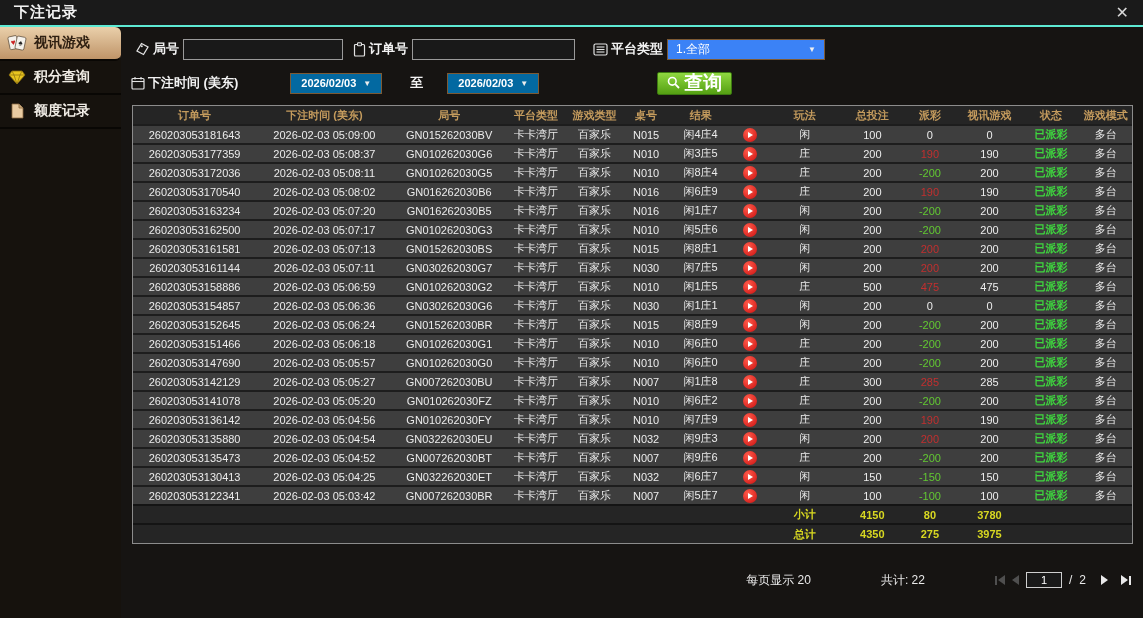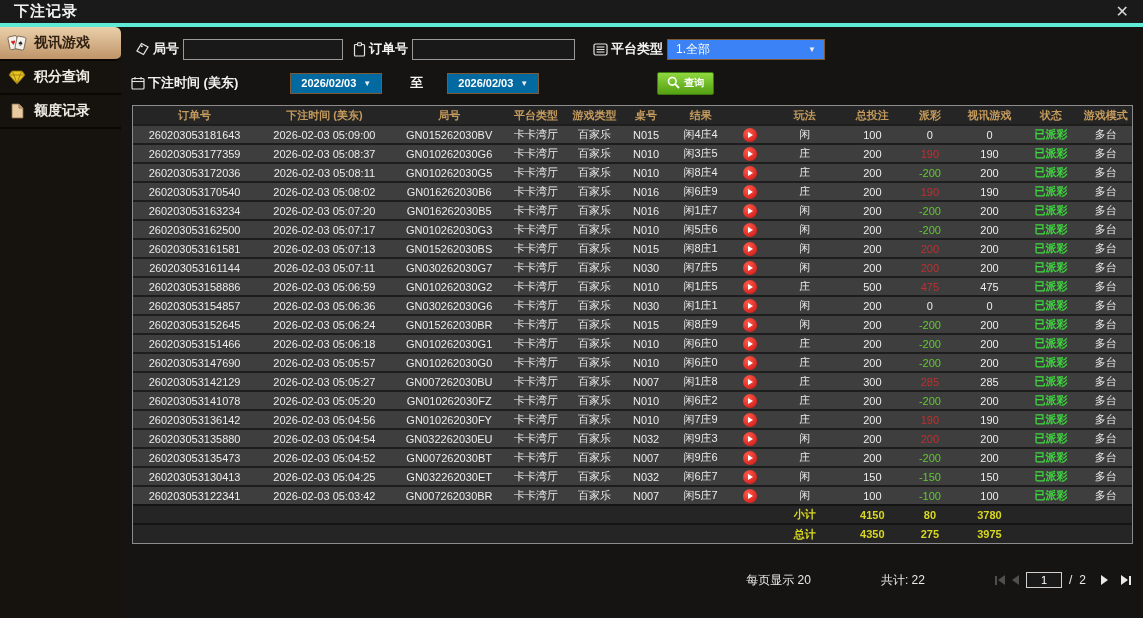--- a/index.html
+++ b/index.html
@@ -1,20 +1,20 @@
 <!DOCTYPE html>
 <html><head>
 <meta charset="utf-8">
 <style>
   * { box-sizing: border-box; margin: 0; padding: 0; }
   html,body { width:1143px; height:618px; overflow:hidden; }
   body { background:#0c0b09; font-family:"Liberation Sans","DejaVu Sans",sans-serif; color:#e8e8e8; }
 
   
-  .titlebar { height:27px; background:#1a1a1a; display:flex; align-items:center; padding:0 14px; border-bottom:4px solid #5eead4; }
+  .titlebar { height:27px; background:#1a1a1a; display:flex; align-items:center; padding:0 14px; border-bottom:2px solid #5eead4; }
   .titlebar .title { font-size:15px; font-weight:bold; color:#f2f2f2; letter-spacing:1px; }
   .titlebar .close { margin-left:auto; color:#d8d8d8; font-size:16px; font-weight:bold; cursor:pointer; line-height:1; }
 
   
   .layout { display:flex; height:591px; }
   .sidebar { width:121px; background:#16120d; display:flex; flex-direction:column; }
   .side-item { height:34px; display:flex; align-items:center; gap:7px; padding-left:7px; border-bottom:2px solid #090704;
                color:#efebe4; font-size:14px; font-weight:bold; cursor:pointer; }
   .side-item.active { background:linear-gradient(180deg,#ead0ab 0%,#d6b astronomical 50%,#bf9468 100%);
                       background:linear-gradient(180deg,#ead0ab,#bf9468); color:#2f2012; border-radius:0 6px 6px 0; }
@@ -28,21 +28,21 @@
   .frow { display:flex; align-items:center; height:34px; }
   .flabel { font-size:13px; font-weight:bold; color:#f2f2f2; white-space:nowrap; }
   .ficon { display:inline-flex; align-items:center; margin-right:3px; }
   .text-input { width:160px; height:21px; background:#191919; border:1px solid #9a9a9a; color:#fff; font-size:12px; padding:0 5px; margin-left:4px; outline:none; }
   .dd { height:21px; background:#0369a1; border:1px solid #7d5a34; color:#fff; display:flex; align-items:center; cursor:pointer; }
   .date-dd { width:92px; justify-content:center; gap:7px; font-size:11px; font-weight:bold; }
   .plat-dd { width:158px; font-size:12px; padding:0 8px; background:#3b82f6; }
   .caret { font-size:8px; color:#eee; }
   .plat-dd .caret { margin-left:auto; }
   .search-btn { height:23px; padding:0 9px; background:linear-gradient(180deg,#8fd840,#55a013); border:1px solid #3c7a10; border-radius:2px;
-                color:#fff; font-weight:bold; font-size:10px; display:flex; align-items:center; gap:4px; cursor:pointer; }
+                color:#fff; font-weight:bold; font-size:19px; display:flex; align-items:center; gap:4px; cursor:pointer; }
 
   
   .table-wrap { margin:3px 10px 0 11px; border:1px solid #8c8c8c; background:#242424; }
   table { width:100%; border-collapse:collapse; table-layout:fixed; }
   thead th { height:19px; color:#c49b5d; font-size:11px; font-weight:bold; background:#252525; white-space:nowrap; overflow:hidden; }
   tbody td { height:19px; text-align:center; font-size:11px; color:#ececec; white-space:nowrap; overflow:hidden; }
   tr.data-row { background:#3e3e3e; border-top:2px solid #1d1d1d;padding-left:8px; }
   tr.summary-row { background:#252525; border-top:2px solid #141414; }
   tr.summary-row td { color:#d8d821; font-weight:bold; }
   .payout-win  { color:#c22f2f; }

